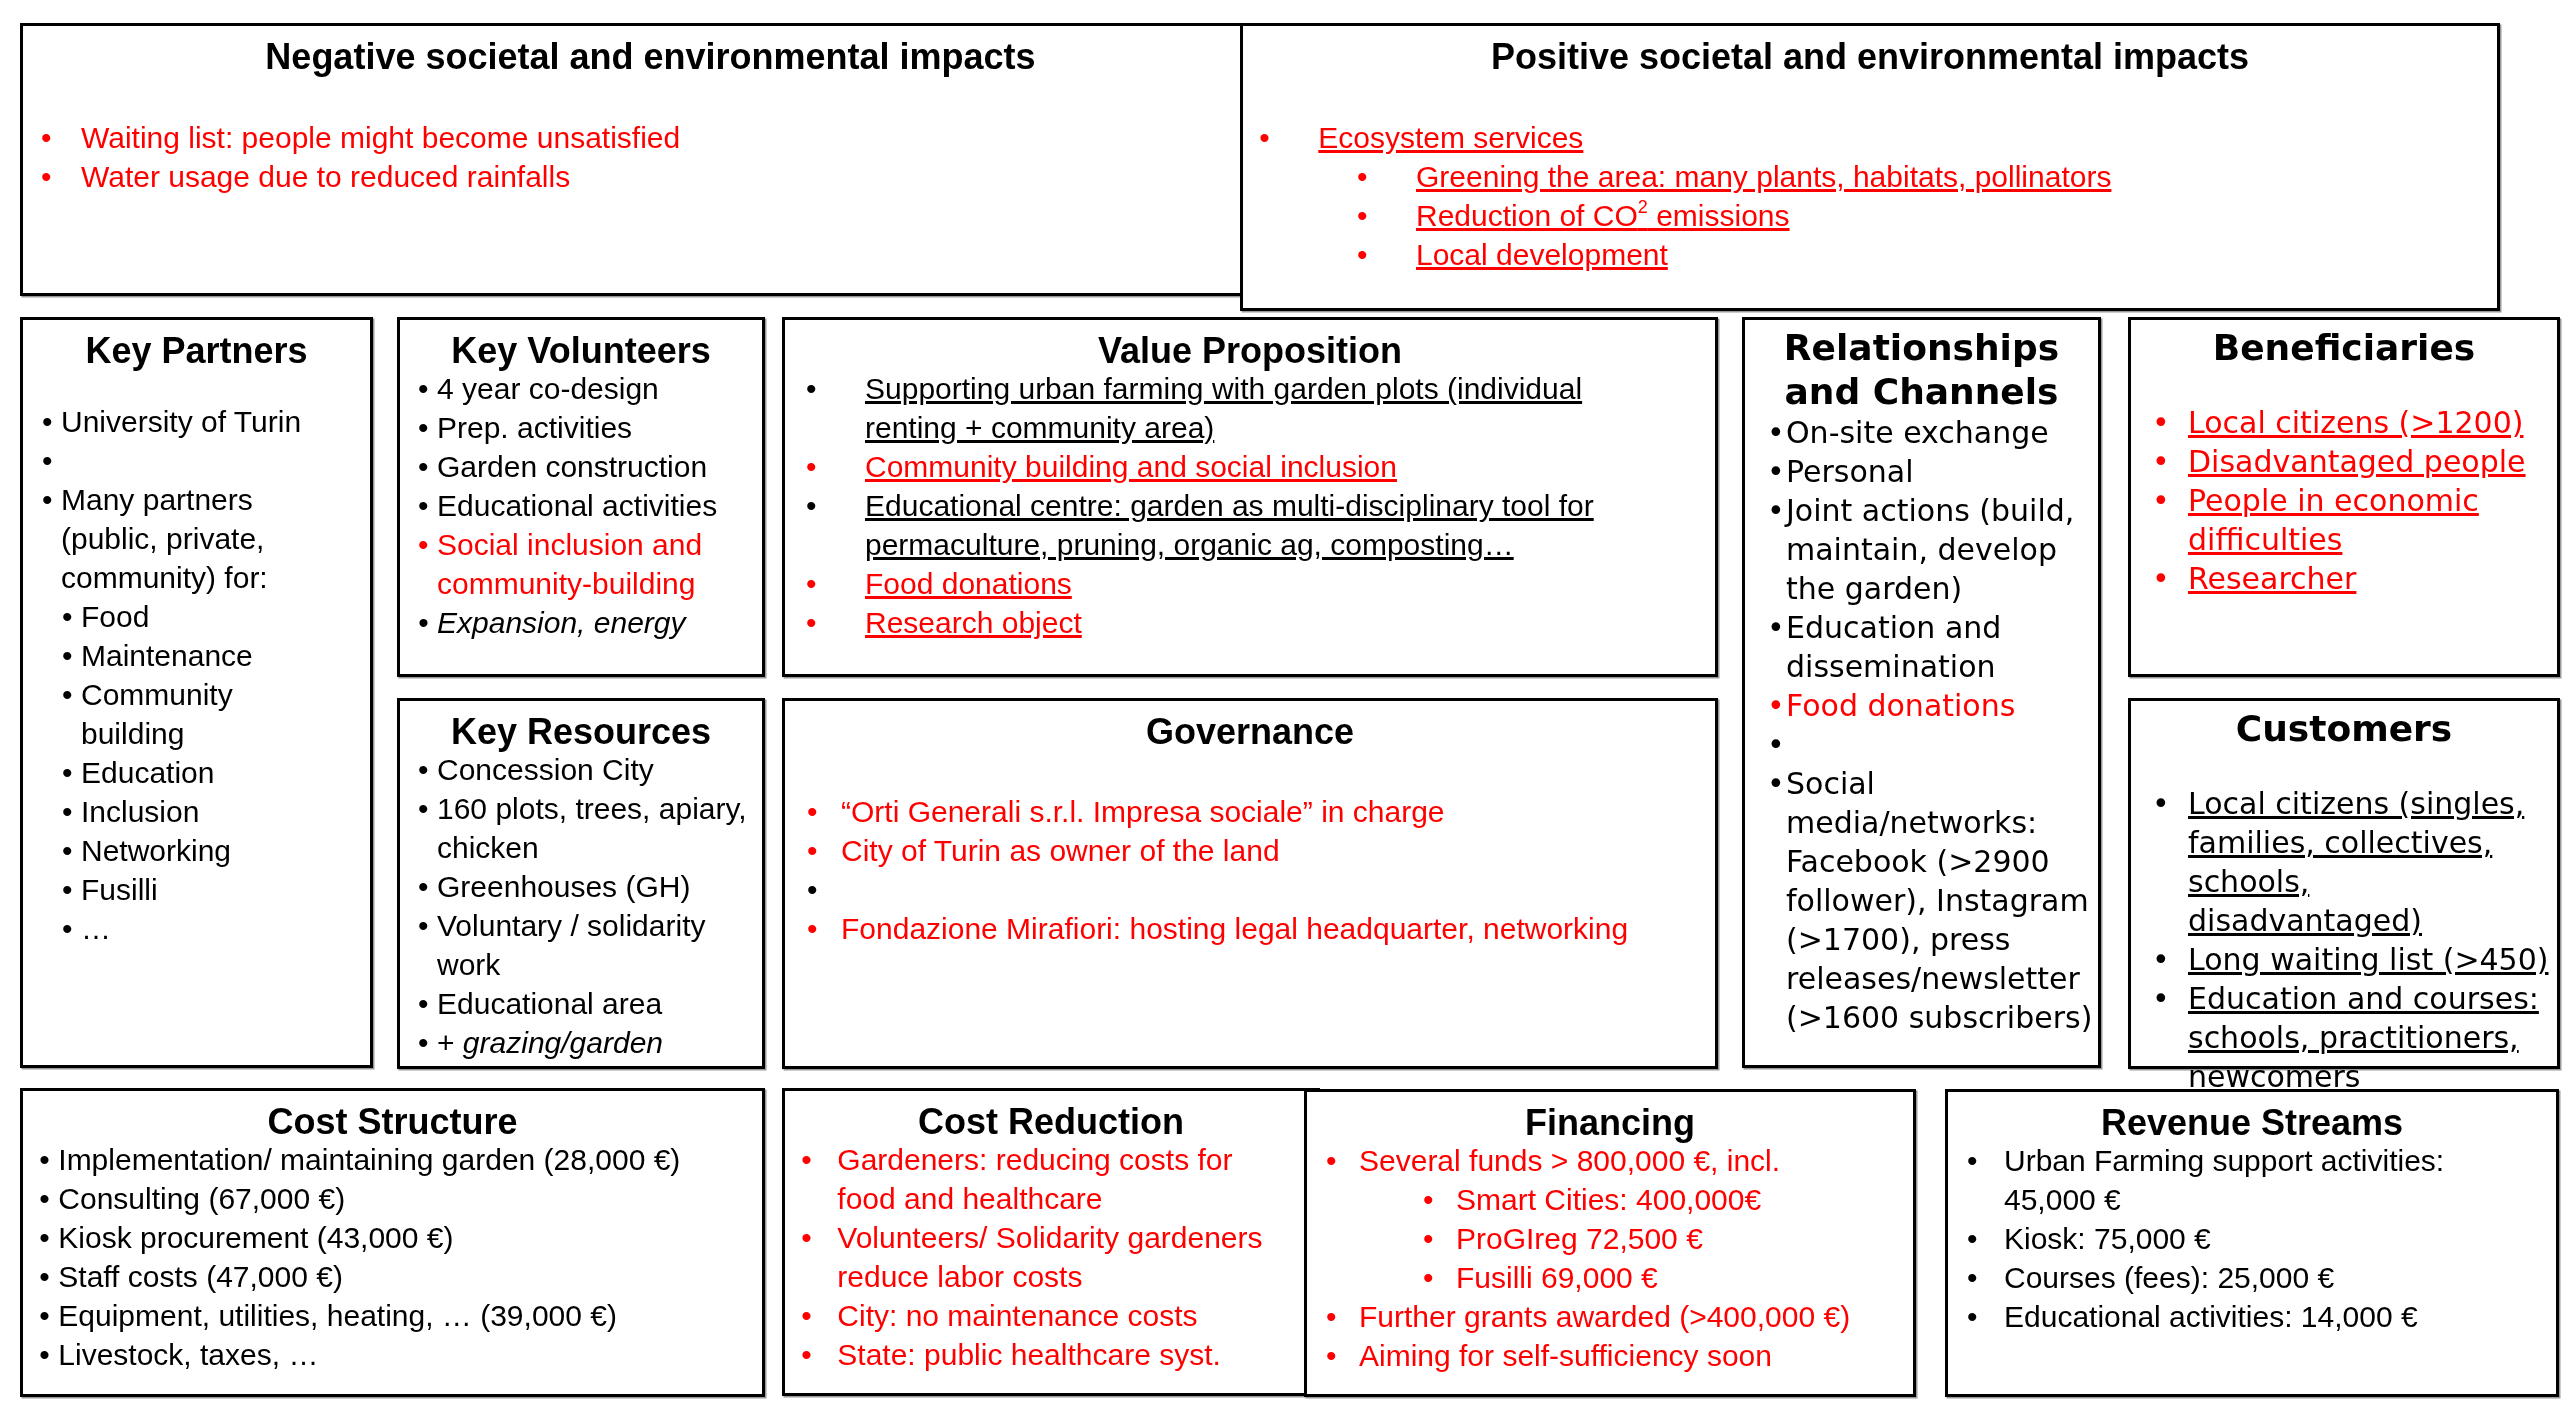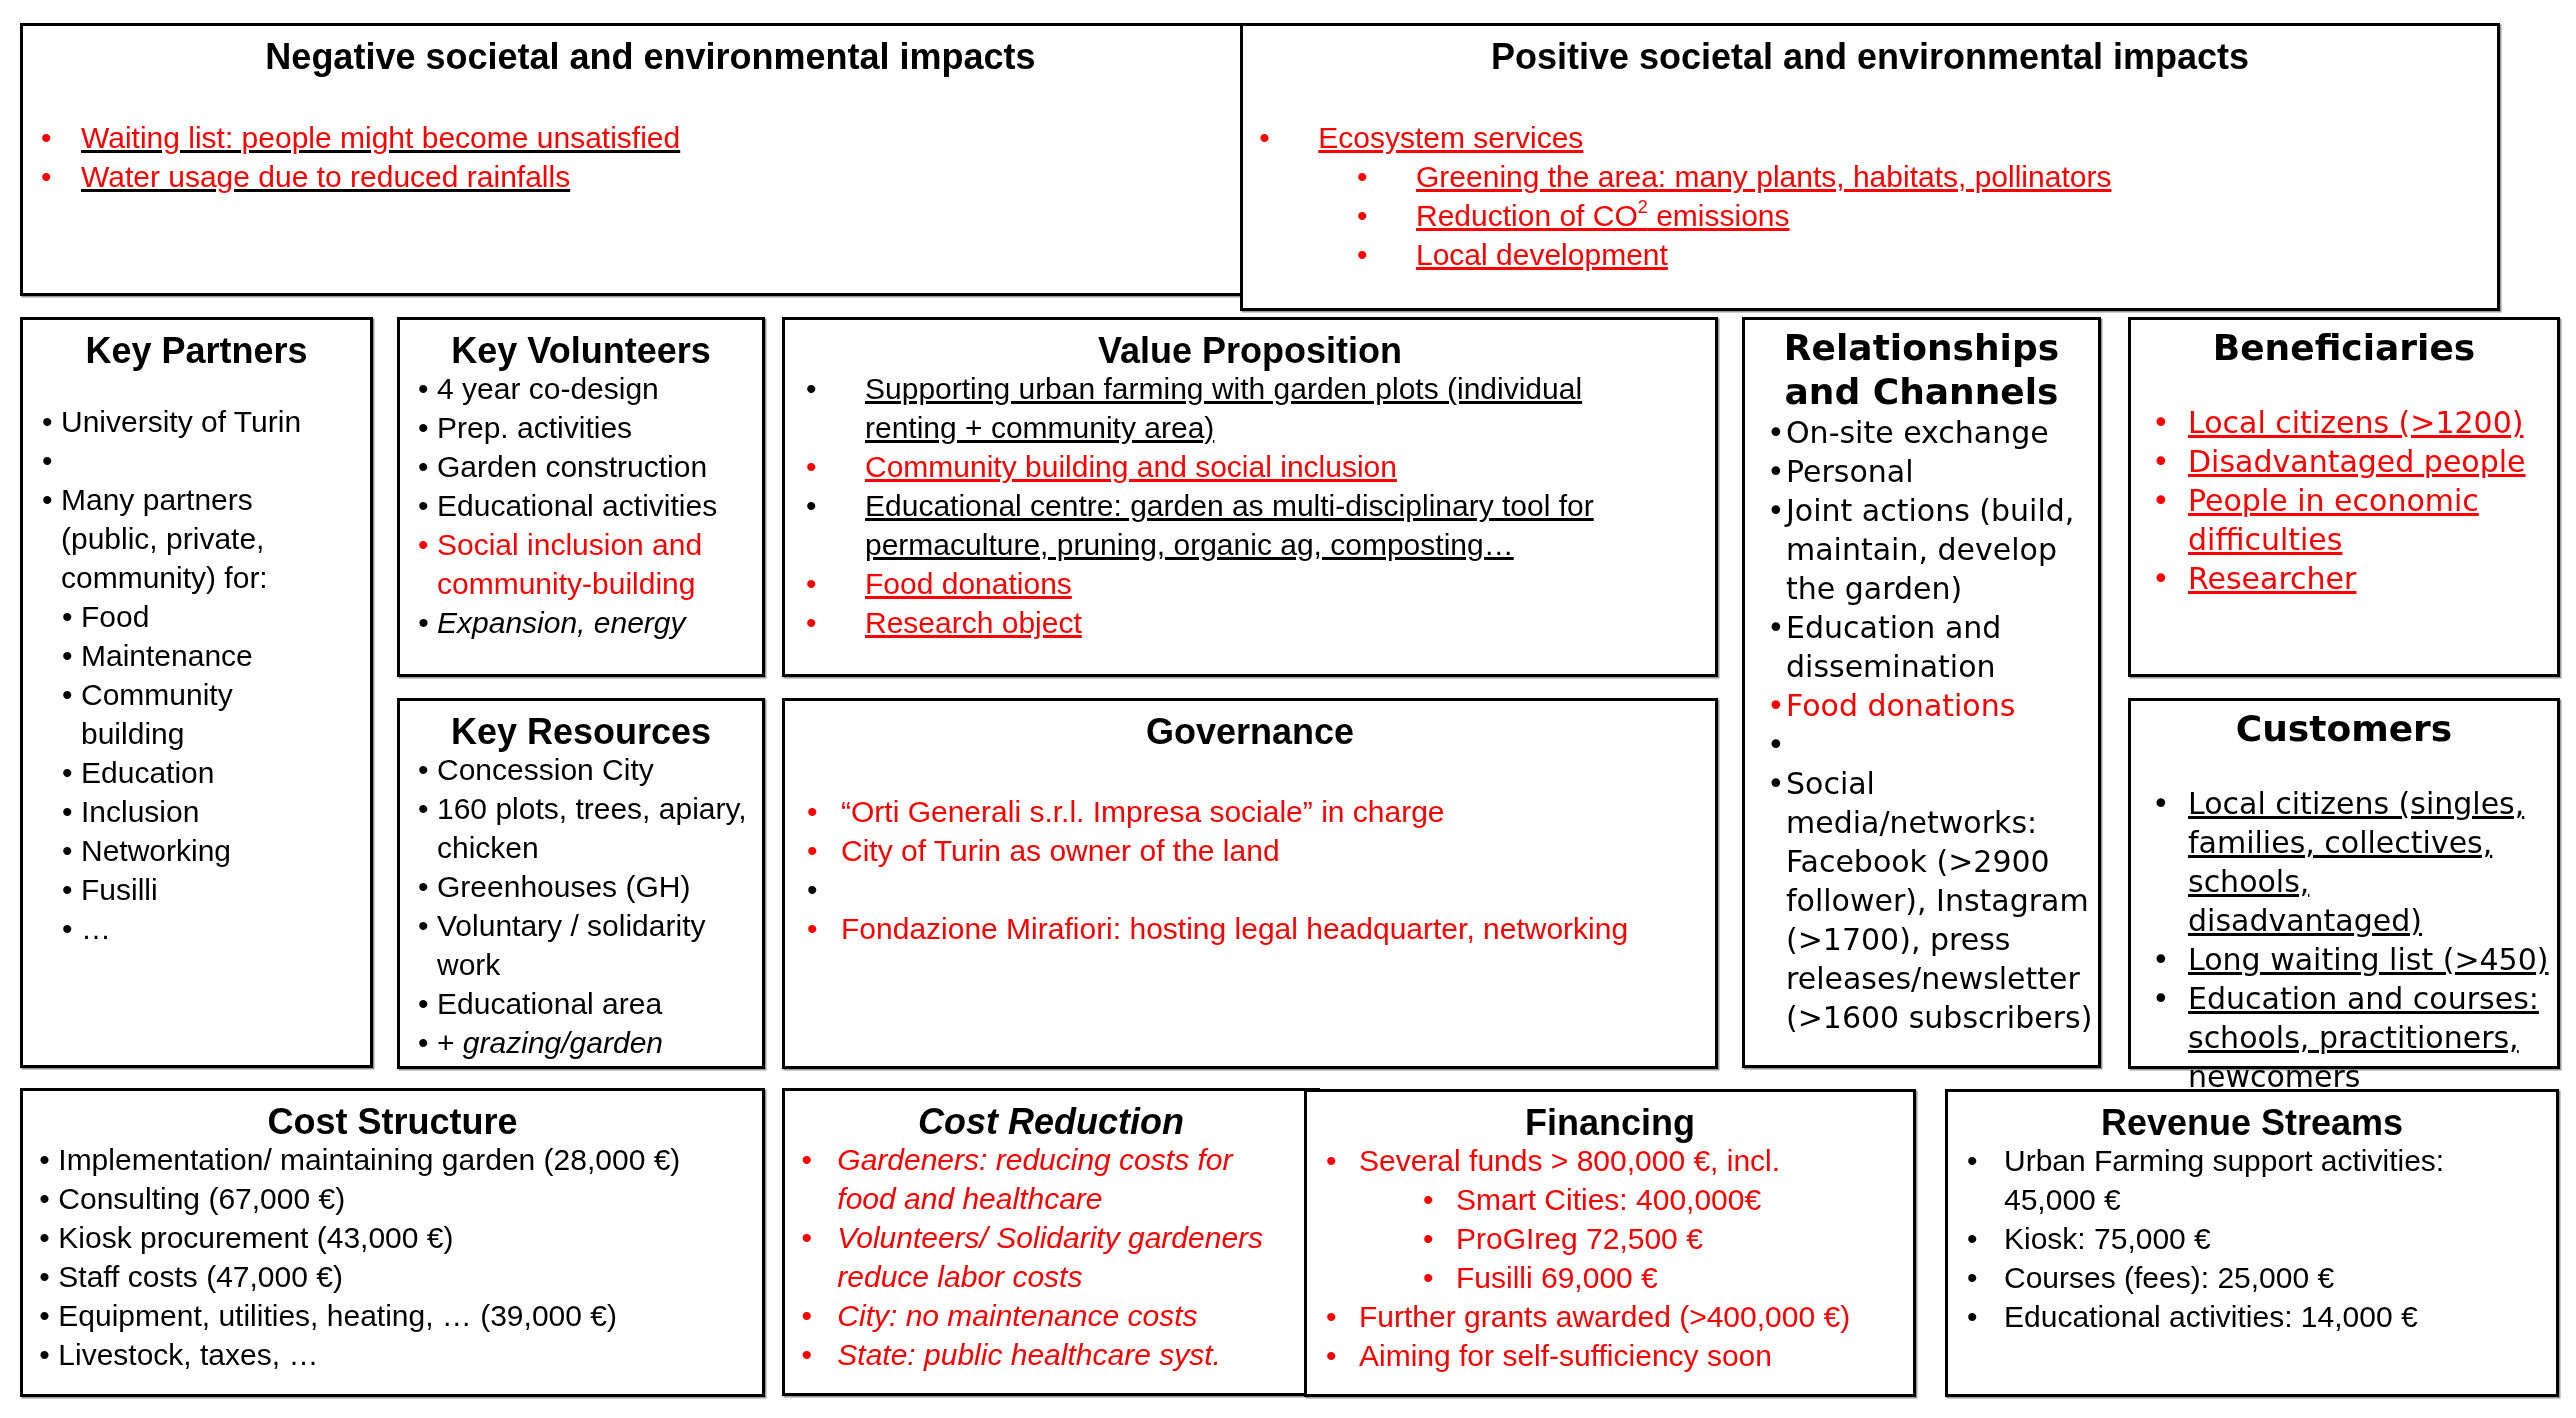--- a/index.html
+++ b/index.html
@@ -22,21 +22,21 @@
   sup { font-size:18px; vertical-align:top; line-height:22px; }
   .rc li, .rc .title { font-family:"DejaVu Sans", sans-serif; }
   .rc li { font-size:30px; line-height:39px; }
   .rc .title { font-size:36px; line-height:44px; }
 </style>
 </head>
 <body>
 
 <div class="box" style="left:20px; top:23px; width:1261px; height:273px;">
   <div class="title" style="margin-top:10.4px;">Negative societal and environmental impacts</div>
-  <ul class="tight" style="margin:40px 0 0 18px;text-decoration:underline;">
+  <ul class="tight" style="margin:40px 0 0 18px;">
     <li class="red" style="padding-left:40px;">Waiting list: people might become unsatisfied</li>
     <li class="red" style="padding-left:40px;">Water usage due to reduced rainfalls</li>
   </ul>
 </div>
 
 <div class="box" style="left:1240px; top:23px; width:1260px; height:288px;">
   <div class="title">Positive societal and environmental impacts</div>
   <ul class="wide" style="margin:40px 0 0 16.3px;">
     <li class="red">Ecosystem services</li>
   </ul>
@@ -148,21 +148,21 @@
   <ul class="tight" style="margin:-3px 0 0 16.3px; width:711px;">
     <li>Implementation/ maintaining garden (28,000 €)</li>
     <li>Consulting (67,000 €)</li>
     <li>Kiosk procurement (43,000 €)</li>
     <li>Staff costs (47,000 €)</li>
     <li>Equipment, utilities, heating, … (39,000 €)</li>
     <li>Livestock, taxes, …</li>
   </ul>
 </div>
 
-<div class="box" style="left:782px; top:1088px; width:538px; height:308px;font-style:italic;">
+<div class="box" style="left:782px; top:1088px; width:538px; height:308px;">
   <div class="title">Cost Reduction</div>
   <ul class="tight" style="margin:-3px 0 0 16.3px; width:467px;">
     <li class="red" style="padding-left:36px;">Gardeners: reducing costs for food and healthcare</li>
     <li class="red" style="padding-left:36px;">Volunteers/ Solidarity gardeners reduce labor costs</li>
     <li class="red" style="padding-left:36px;">City: no maintenance costs</li>
     <li class="red" style="padding-left:36px;">State: public healthcare syst.</li>
   </ul>
 </div>
 
 <div class="box" style="left:1304px; top:1089px; width:612px; height:308px;">

